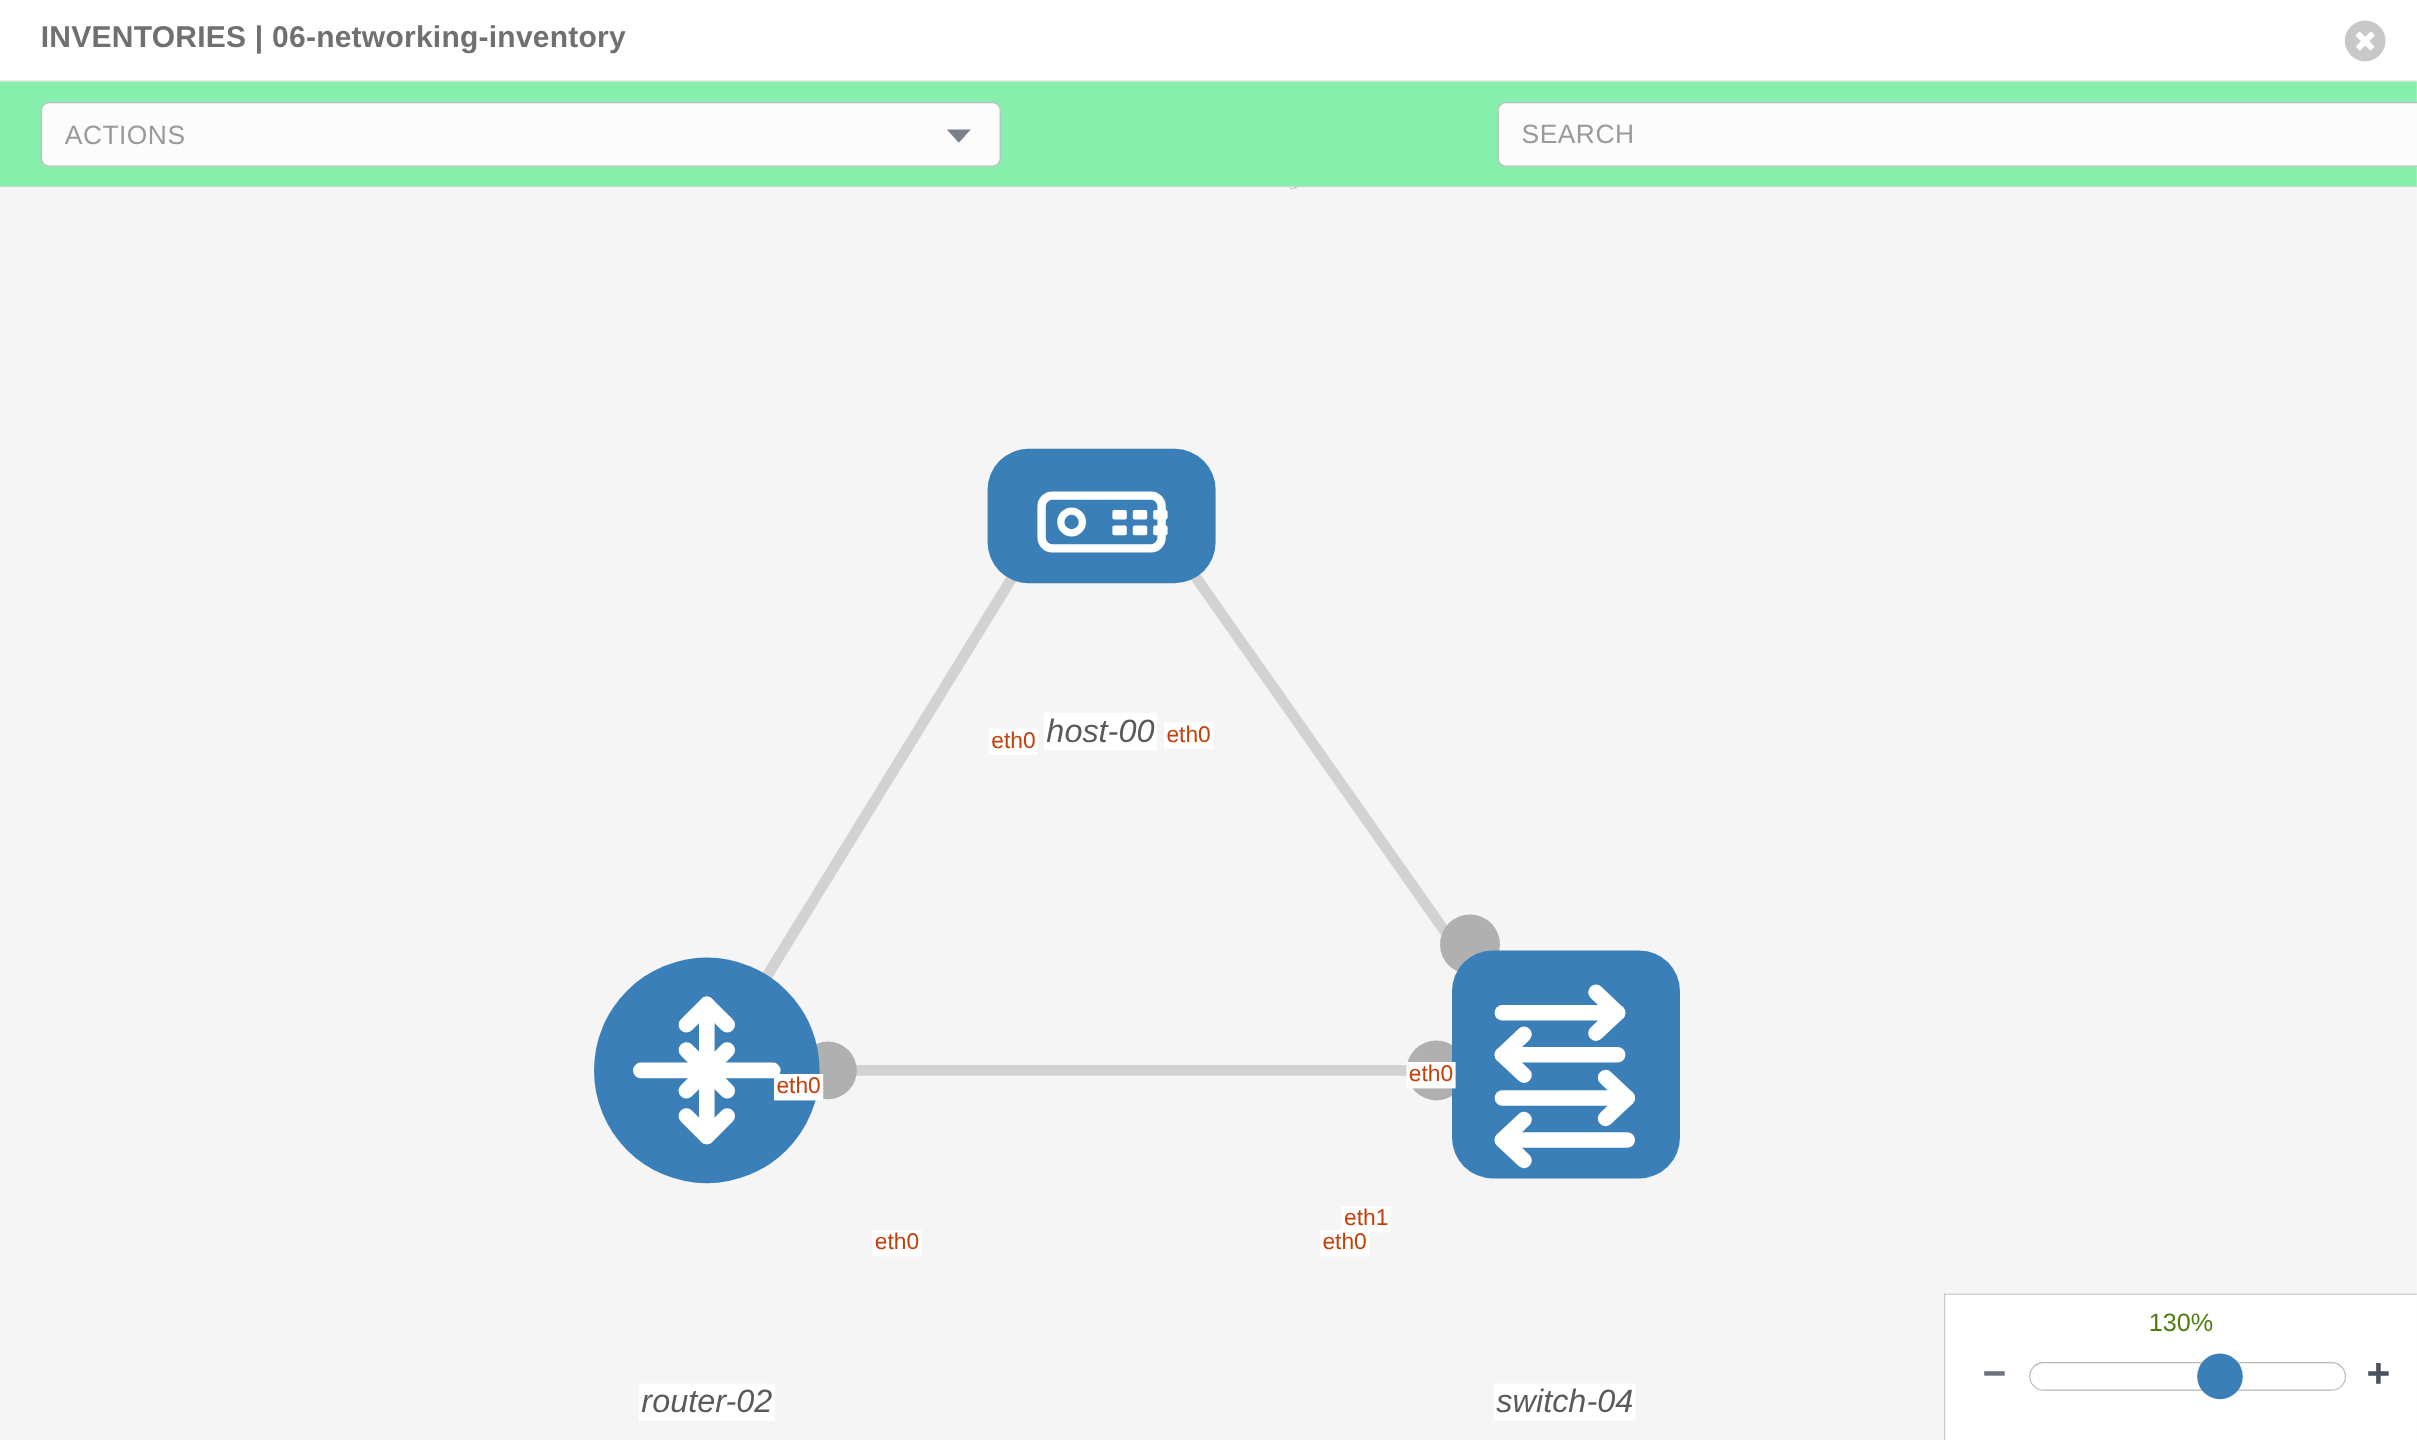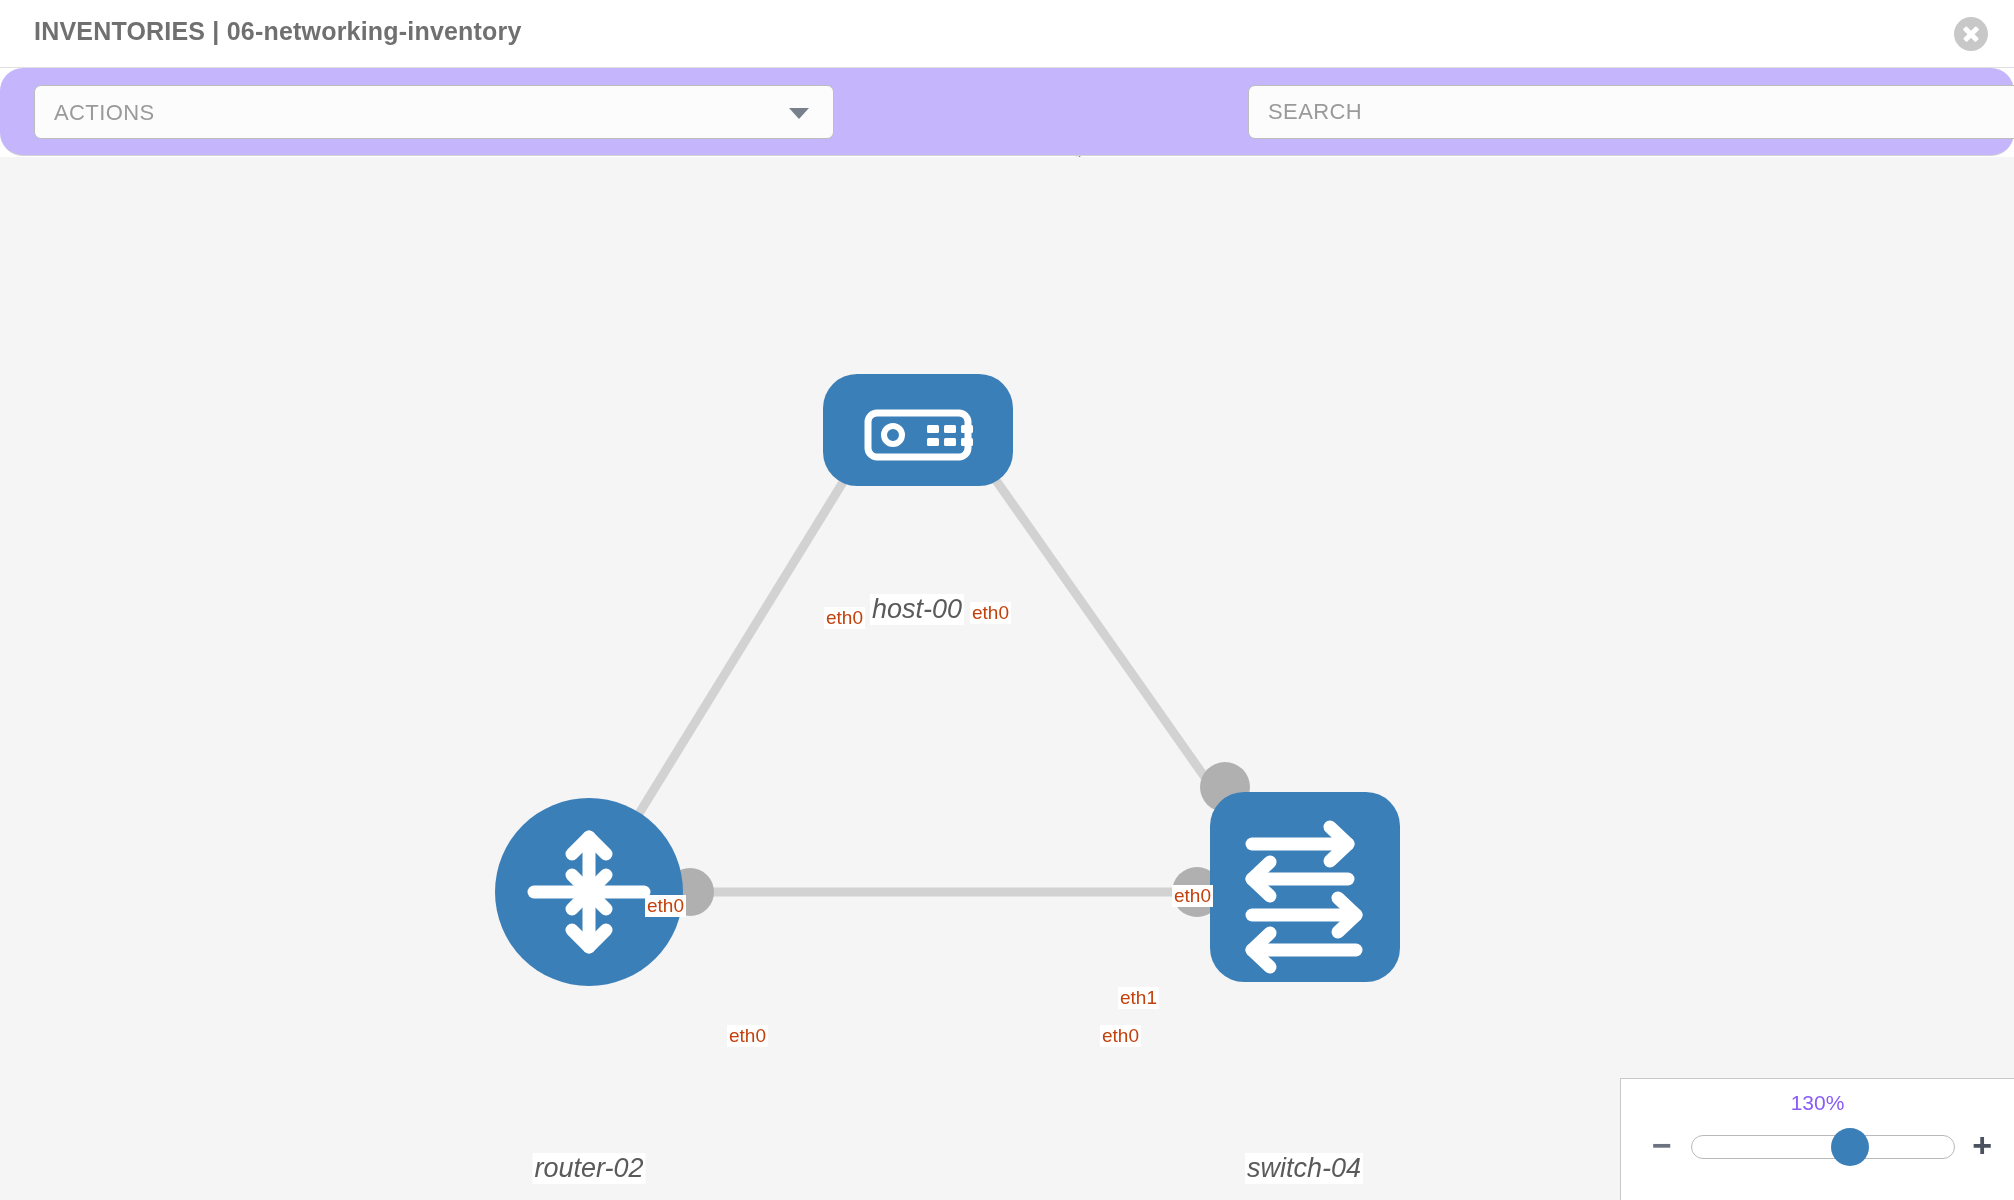--- a/index.html
+++ b/index.html
@@ -50,23 +50,22 @@
   }
   .close-btn .x-bar.a { transform: translate(-50%,-50%) rotate(45deg); }
   .close-btn .x-bar.b { transform: translate(-50%,-50%) rotate(-45deg); }
 
   
   .toolbar {
     position: absolute;
     top: 68px; left: 0;
     width: 2014px;
     height: 88px;
-    background: #c4b5fd;
+    background: #86efac;
     border-bottom: 1px solid #d2d2d2;
-    border-radius: 23px;
   }
   .actions-select {
     position: absolute;
     left: 34px;
     top: 17px;
     width: 800px;
     height: 54px;
     background: #fcfcfc;
     border: 1px solid #bdbdbd;
     border-radius: 7px;
@@ -172,21 +171,21 @@
     border: 1px solid #c9c9c9;
     border-right: none;
     border-bottom: none;
   }
   .zoom-value {
     position: absolute;
     top: 12px;
     left: 0; right: 0;
     text-align: center;
     font-size: 21px;
-    color: #8b5cf6;
+    color: #4d7c0f;
   }
   .zoom-minus, .zoom-plus {
     position: absolute;
     top: 52px;
     cursor: pointer;
     color: #6b7280;
     font-size: 34px;
     line-height: 28px;
     font-weight: bold;
     user-select: none;
@@ -323,21 +322,21 @@
 
   <div class="node-label" style="left:917px; top:437px;">host-00</div>
   <div class="node-label" style="left:589px; top:996px;">router-02</div>
   <div class="node-label" style="left:1304px; top:996px;">switch-04</div>
 
   <div class="iface-label" style="left:824px; top:450px;">eth0</div>
   <div class="iface-label" style="left:970px; top:445px;">eth0</div>
   <div class="iface-label" style="left:645px; top:738px;">eth0</div>
   <div class="iface-label" style="left:1172px; top:728px;">eth0</div>
   <div class="iface-label" style="left:1100px; top:868px;">eth0</div>
-  <div class="iface-label" style="left:1118px; top:830px;">eth1</div>
+  <div class="iface-label" style="left:1118px; top:848px;">eth1</div>
   <div class="iface-label" style="left:727px; top:868px;">eth0</div>
 
 </div>
 
 <div class="zoom-panel">
   <div class="zoom-value">130%</div>
   <div class="zoom-minus">−</div>
   <div class="zoom-track"></div>
   <div class="zoom-thumb" id="zoom-thumb" style="left: 210.12px;"></div>
   <div class="zoom-plus">+</div>

